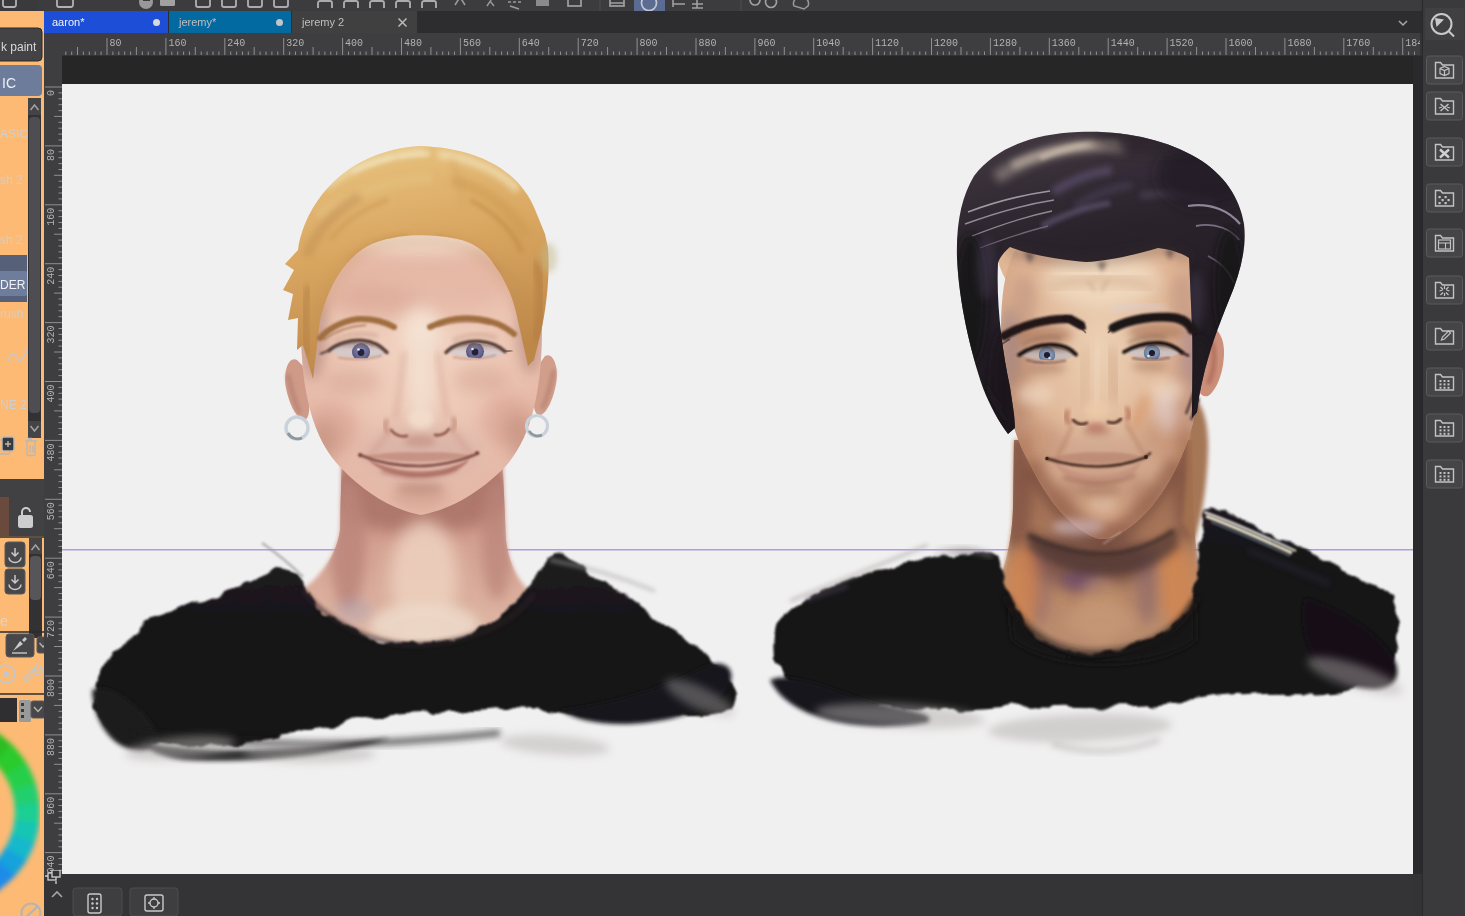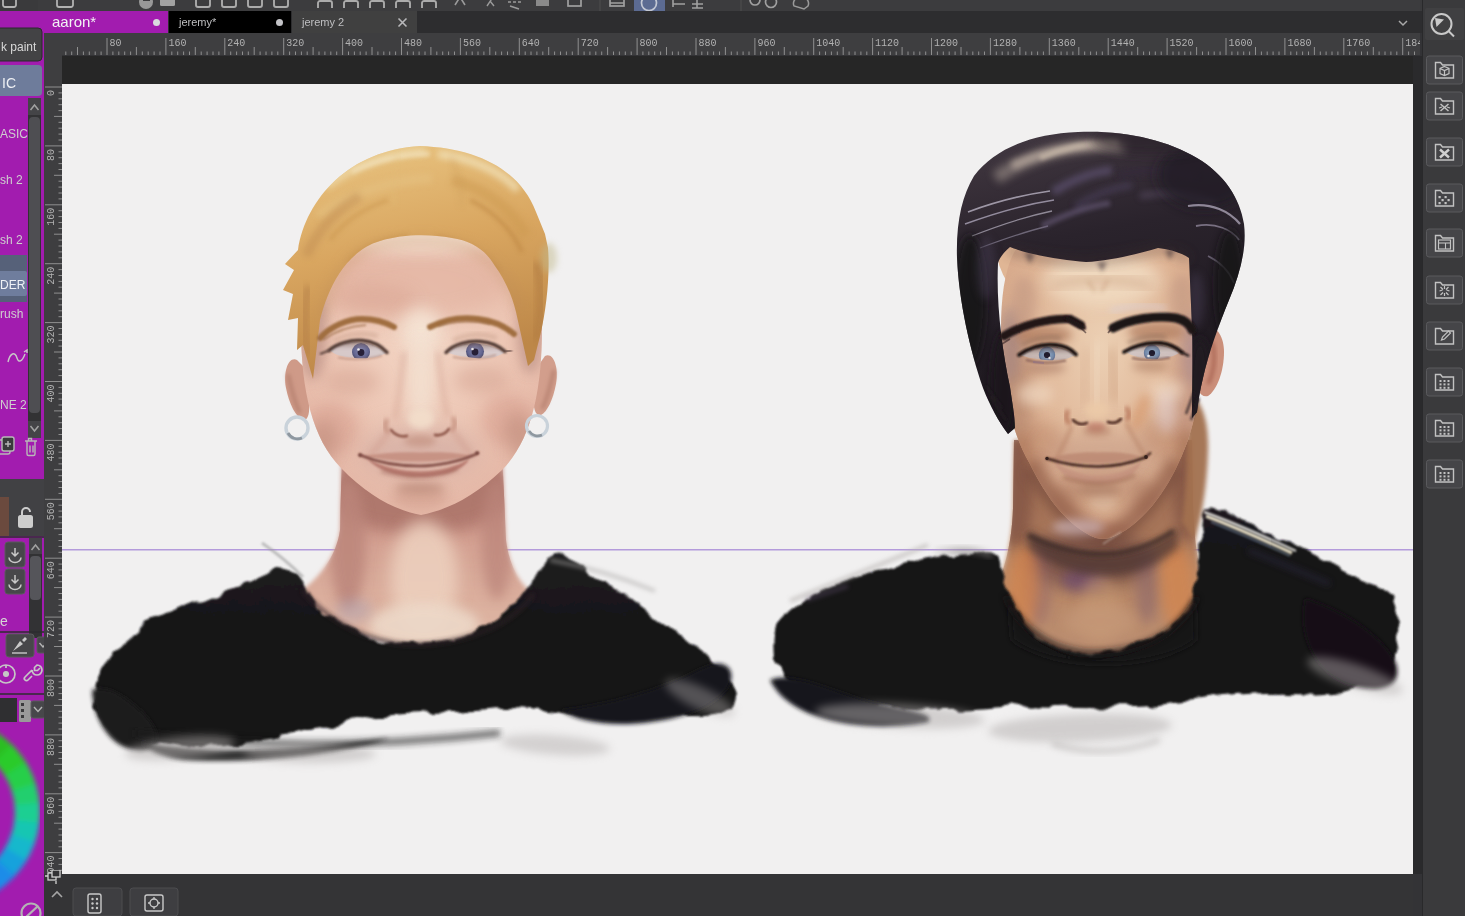--- a/index.html
+++ b/index.html
@@ -421,22 +421,22 @@
       <rect x="634" y="0" width="31" height="11" fill="#5c6b92"></rect>
       <circle cx="649" cy="3" r="7.5" fill="none" stroke="#c3c8d4" stroke-width="1.7"></circle>
       <path d="M673,7 v-7 a5,4 0 0 1 10,0 m-10,4 h12" fill="none" stroke="#a0a0a0" stroke-width="1.6"></path>
       <path d="M697,8 v-8 m-5,4 h11 m-11,4 h11" fill="none" stroke="#a0a0a0" stroke-width="1.6"></path>
       <line x1="741" y1="0" x2="741" y2="11" stroke="#48484a" stroke-width="1.5"></line>
       <path d="M750,0 a5,5 0 0 0 10,0 m-10,-2 v2 m10,-2 v2" fill="none" stroke="#a0a0a0" stroke-width="1.7"></path>
       <circle cx="771" cy="2" r="5.5" fill="none" stroke="#a0a0a0" stroke-width="1.7"></circle>
       <path d="M794,6 a6,6 0 0 1 3,-8 l8,0 a6,6 0 0 1 3,8 l-4,3 z" fill="none" stroke="#9a9a9a" stroke-width="1.5"></path>
     </svg>
     <div style="position:absolute;left:0;top:11px;width:1465px;height:22px;background:#2d2d2f">
-      <div style="position:absolute;left:42px;top:0;width:126px;height:22px;background:#a21caf;color:#f2f2f4;font-size:15px;line-height:22px;padding-left:10px;box-sizing:border-box">aaron*<span style="position:absolute;right:8px;top:8px;width:7px;height:7px;border-radius:50%;background:#d9dade"></span></div>
-      <div style="position:absolute;left:169px;top:0;width:122px;height:22px;background:#000000;color:#bfbfc1;font-size:11px;line-height:22px;padding-left:10px;box-sizing:border-box">jeremy*<span style="position:absolute;right:8px;top:8px;width:7px;height:7px;border-radius:50%;background:#c4c4c8"></span></div>
+      <div style="position:absolute;left:42px;top:0;width:126px;height:22px;background:#1d4ed8;color:#f2f2f4;font-size:11px;line-height:22px;padding-left:10px;box-sizing:border-box">aaron*<span style="position:absolute;right:8px;top:8px;width:7px;height:7px;border-radius:50%;background:#d9dade"></span></div>
+      <div style="position:absolute;left:169px;top:0;width:122px;height:22px;background:#0369a1;color:#bfbfc1;font-size:11px;line-height:22px;padding-left:10px;box-sizing:border-box">jeremy*<span style="position:absolute;right:8px;top:8px;width:7px;height:7px;border-radius:50%;background:#c4c4c8"></span></div>
       <div style="position:absolute;left:292px;top:0;width:125px;height:22px;background:#404040;color:#bfbfc1;font-size:11px;line-height:22px;padding-left:10px;box-sizing:border-box">jeremy 2<svg width="11" height="11" viewBox="0 0 11 11" style="position:absolute;right:9px;top:6px">
           <path d="M1.5,1.5 L9.5,9.5 M9.5,1.5 L1.5,9.5" stroke="#b8b8ba" stroke-width="1.6"></path>
         </svg></div>
       <svg width="14" height="10" viewBox="0 0 14 10" style="position:absolute;left:1396px;top:7px">
         <path d="M3,3 l4,4 l4,-4" fill="none" stroke="#a9a9a9" stroke-width="1.5"></path>
       </svg>
     </div>
     <div style="position:absolute;left:45px;top:33px;width:1375px;height:22px;overflow:hidden">
       <svg width="1420" height="22" viewBox="0 0 1420 22" style="position:absolute;left:0;top:0">
         <rect x="0" y="0" width="1420" height="22" fill="#3e3e40"></rect>
@@ -874,21 +874,21 @@
       <circle cx="97" cy="29" r="1.2" fill="#c9c9c9"></circle>
       <circle cx="92.5" cy="33.5" r="1.2" fill="#c9c9c9"></circle>
       <circle cx="97" cy="33.5" r="1.2" fill="#c9c9c9"></circle>
       <circle cx="92.5" cy="38" r="1.2" fill="#c9c9c9"></circle>
       <circle cx="97" cy="38" r="1.2" fill="#c9c9c9"></circle>
       <rect x="130" y="18" width="48" height="28" rx="3" fill="#3e3e41" stroke="#4c4c4f" stroke-width="1"></rect>
       <rect x="145" y="25" width="18" height="16" rx="2" fill="none" stroke="#c9c9c9" stroke-width="1.4"></rect>
       <circle cx="154" cy="33" r="4" fill="none" stroke="#c9c9c9" stroke-width="1.4"></circle>
       <path d="M154,27 v2 M154,37 v2 M148,33 h2 M158,33 h2" stroke="#c9c9c9" stroke-width="1.3"></path>
     </svg>
-    <div style="position:absolute;left:0;top:11px;width:44px;height:905px;background:#a21caf;overflow:hidden"><svg width="44" height="905" viewBox="0 0 44 905">
+    <div style="position:absolute;left:0;top:11px;width:44px;height:905px;background:#fdba74;overflow:hidden"><svg width="44" height="905" viewBox="0 0 44 905">
         <rect x="-6" y="17" width="48" height="33" rx="4" fill="#434345" stroke="#2b2b2d"></rect>
         <text x="1" y="40" font-size="12" fill="#d8d8d8" font-family="Liberation Sans, sans-serif">k paint</text>
         <rect x="-8" y="54" width="50" height="31" rx="4" fill="#6e7c9b"></rect>
         <text x="2" y="77" font-size="14" fill="#eef0f4" font-family="Liberation Sans, sans-serif">IC</text>
         <rect x="28" y="87" width="13" height="340" fill="#323234"></rect>
         <rect x="28" y="87" width="13" height="17" fill="#444447"></rect>
         <path d="M30.5,99 l4,-5 l4,5" fill="none" stroke="#a2a2a2" stroke-width="1.5"></path>
         <rect x="28" y="410" width="13" height="17" fill="#444447"></rect>
         <path d="M30.5,415 l4,5 l4,-5" fill="none" stroke="#a2a2a2" stroke-width="1.5"></path>
         <rect x="29" y="106" width="11" height="296" rx="4" fill="#4e4e52"></rect>

